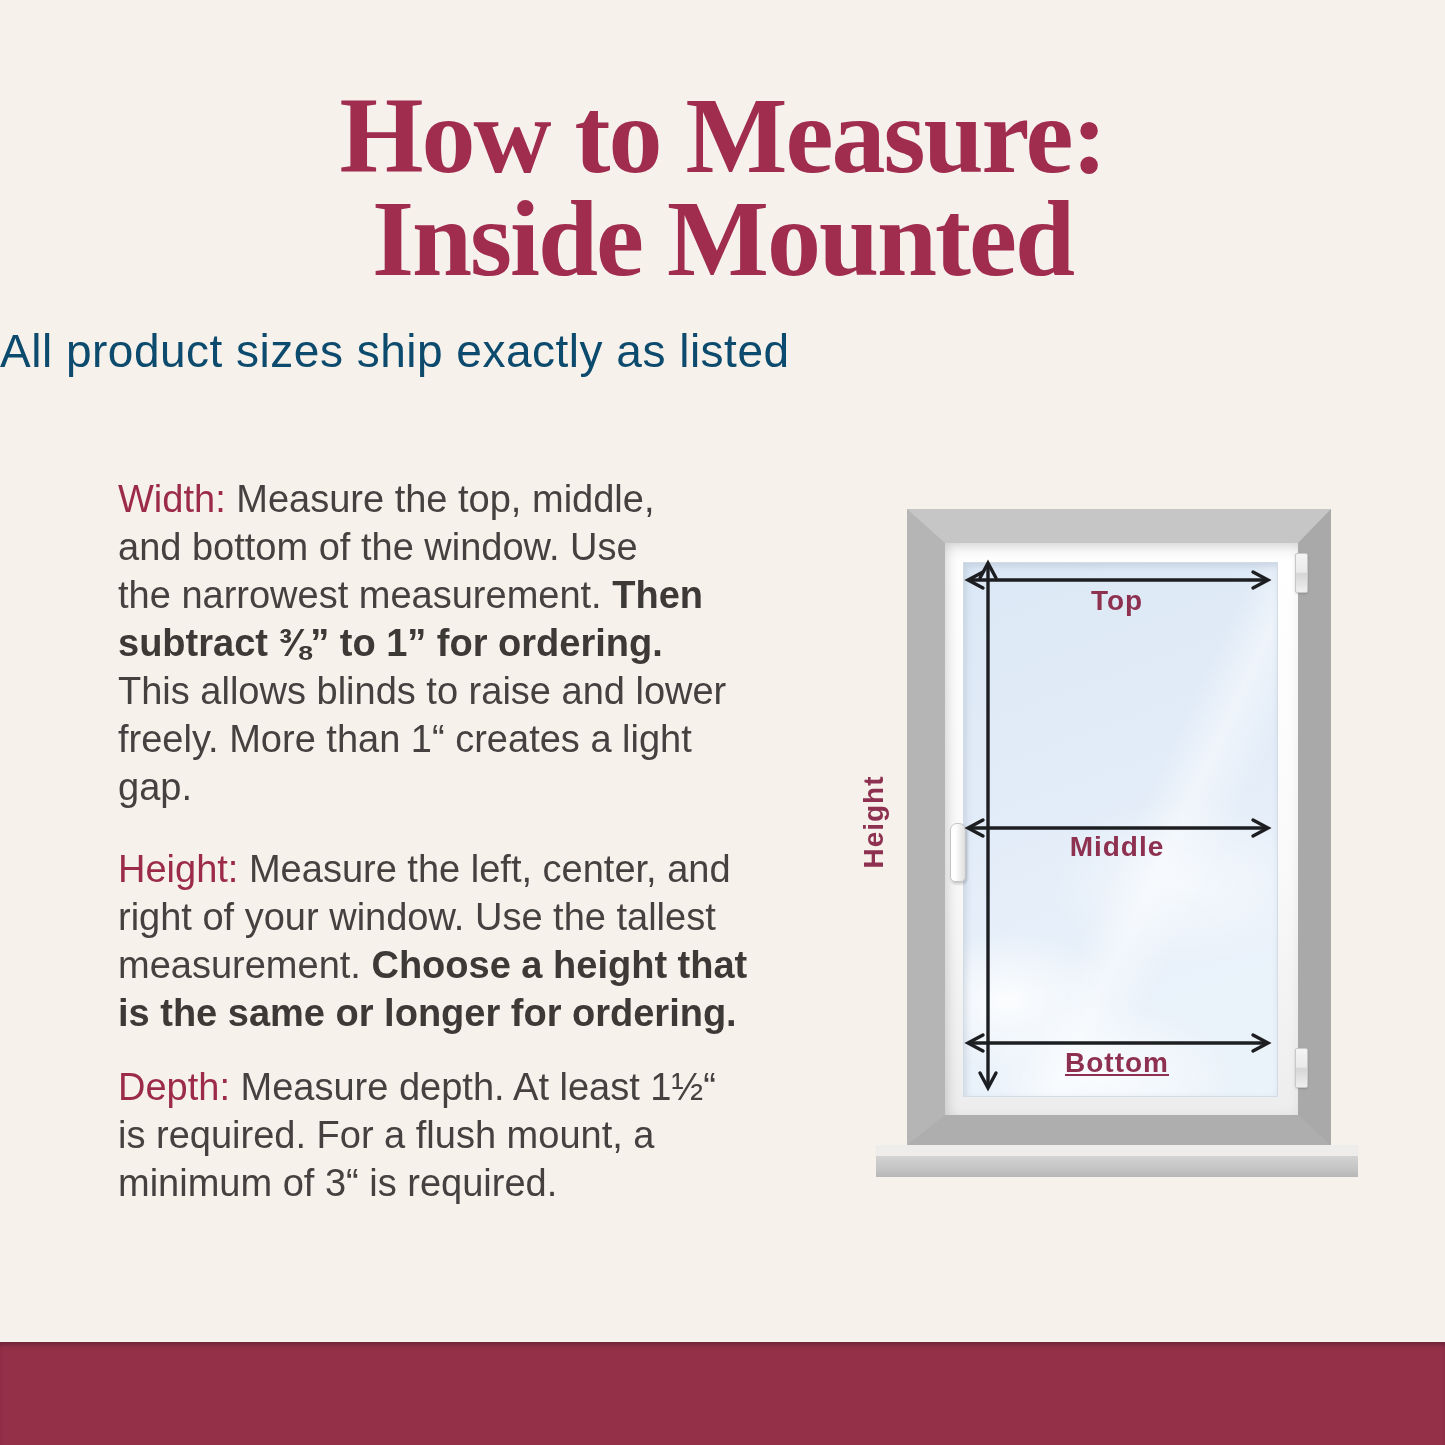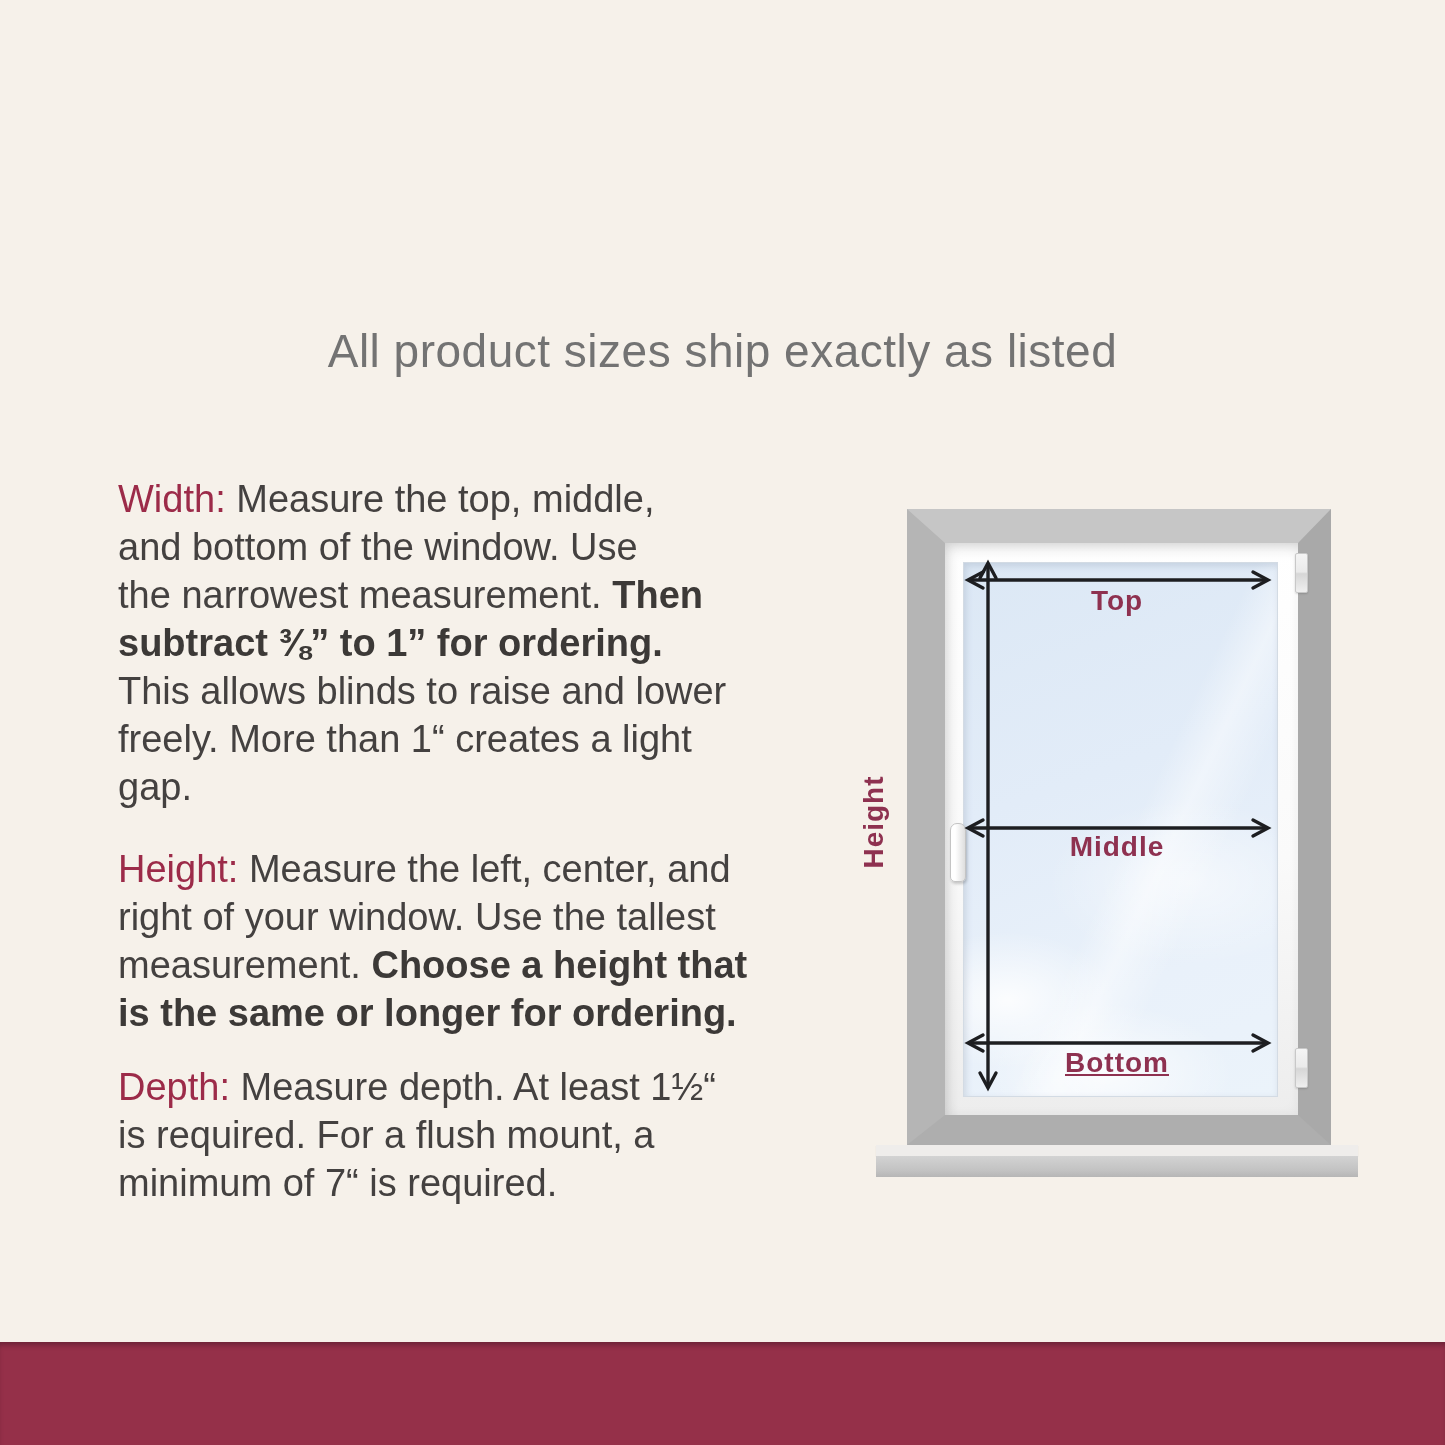--- a/index.html
+++ b/index.html
@@ -13,22 +13,22 @@
   .title {
     position:absolute; left:0; top:84px; width:100%;
     text-align:center;
     font-family:"Liberation Serif","DejaVu Serif",serif;
     font-weight:700; font-size:108px; line-height:103px;
     letter-spacing:-2px; color:#a02c4e; margin:0;
   }
   .title-line { display:block; }
   .subtitle {
     position:absolute; left:0; top:324px; width:100%;
-    text-align:center; font-size:46px; line-height:55px;
-    color:#737373; letter-spacing:0.5px;
+    text-align:left; font-size:46px; line-height:55px;
+    color:#0c4a6e; letter-spacing:0.5px;
   }
 
   
   .copy {
     position:absolute; left:118px; top:475px; width:760px;
     font-size:38px; line-height:48px; color:#444140;
   }
   .copy p { margin:0; }
   .para-width  { margin-bottom:34px !important; }
   .para-height { margin-bottom:26px !important; }
@@ -105,20 +105,24 @@
     position:absolute; left:0; top:1342px; width:100%; height:103px;
     background:#953049;
     box-shadow: inset 0 5px 5px -2px rgba(45,15,30,0.38);
   }
 </style>
 </head>
 <body>
 
 <div class="canvas">
 
+  <h1 class="title">
+      <span class="title-line">How to Measure:</span>
+      <span class="title-line">Inside Mounted</span>
+    </h1>
   <div class="subtitle">All product sizes ship exactly as listed</div>
 
   <div class="copy">
 
     <p class="para-width">
       <span class="ln"><span class="para-label">Width:</span><span> Measure the top, middle,</span></span>
       <span class="ln">and bottom of the window. Use</span>
       <span class="ln"><span>the narrowest measurement. </span><span class="bold">Then</span></span>
       <span class="ln bold">subtract ⅜” to 1” for ordering.</span>
       <span class="ln">This allows blinds to raise and lower</span>
@@ -129,21 +133,21 @@
     <p class="para-height">
       <span class="ln"><span class="para-label">Height:</span><span> Measure the left, center, and</span></span>
       <span class="ln">right of your window. Use the tallest</span>
       <span class="ln"><span>measurement. </span><span class="bold">Choose a height that</span></span>
       <span class="ln bold">is the same or longer for ordering.</span>
     </p>
 
     <p class="para-depth">
       <span class="ln"><span class="para-label">Depth:</span><span> Measure depth. At least 1½“</span></span>
       <span class="ln">is required. For a flush mount, a</span>
-      <span class="ln">minimum of 7“ is required.</span>
+      <span class="ln">minimum of 3“ is required.</span>
     </p>
   </div>
 
   <div class="casing">
     <div class="frame">
       <div class="glass"></div>
       <div class="handle"></div>
       <div class="hinge hinge-top"></div>
       <div class="hinge hinge-bottom"></div>
     </div>

